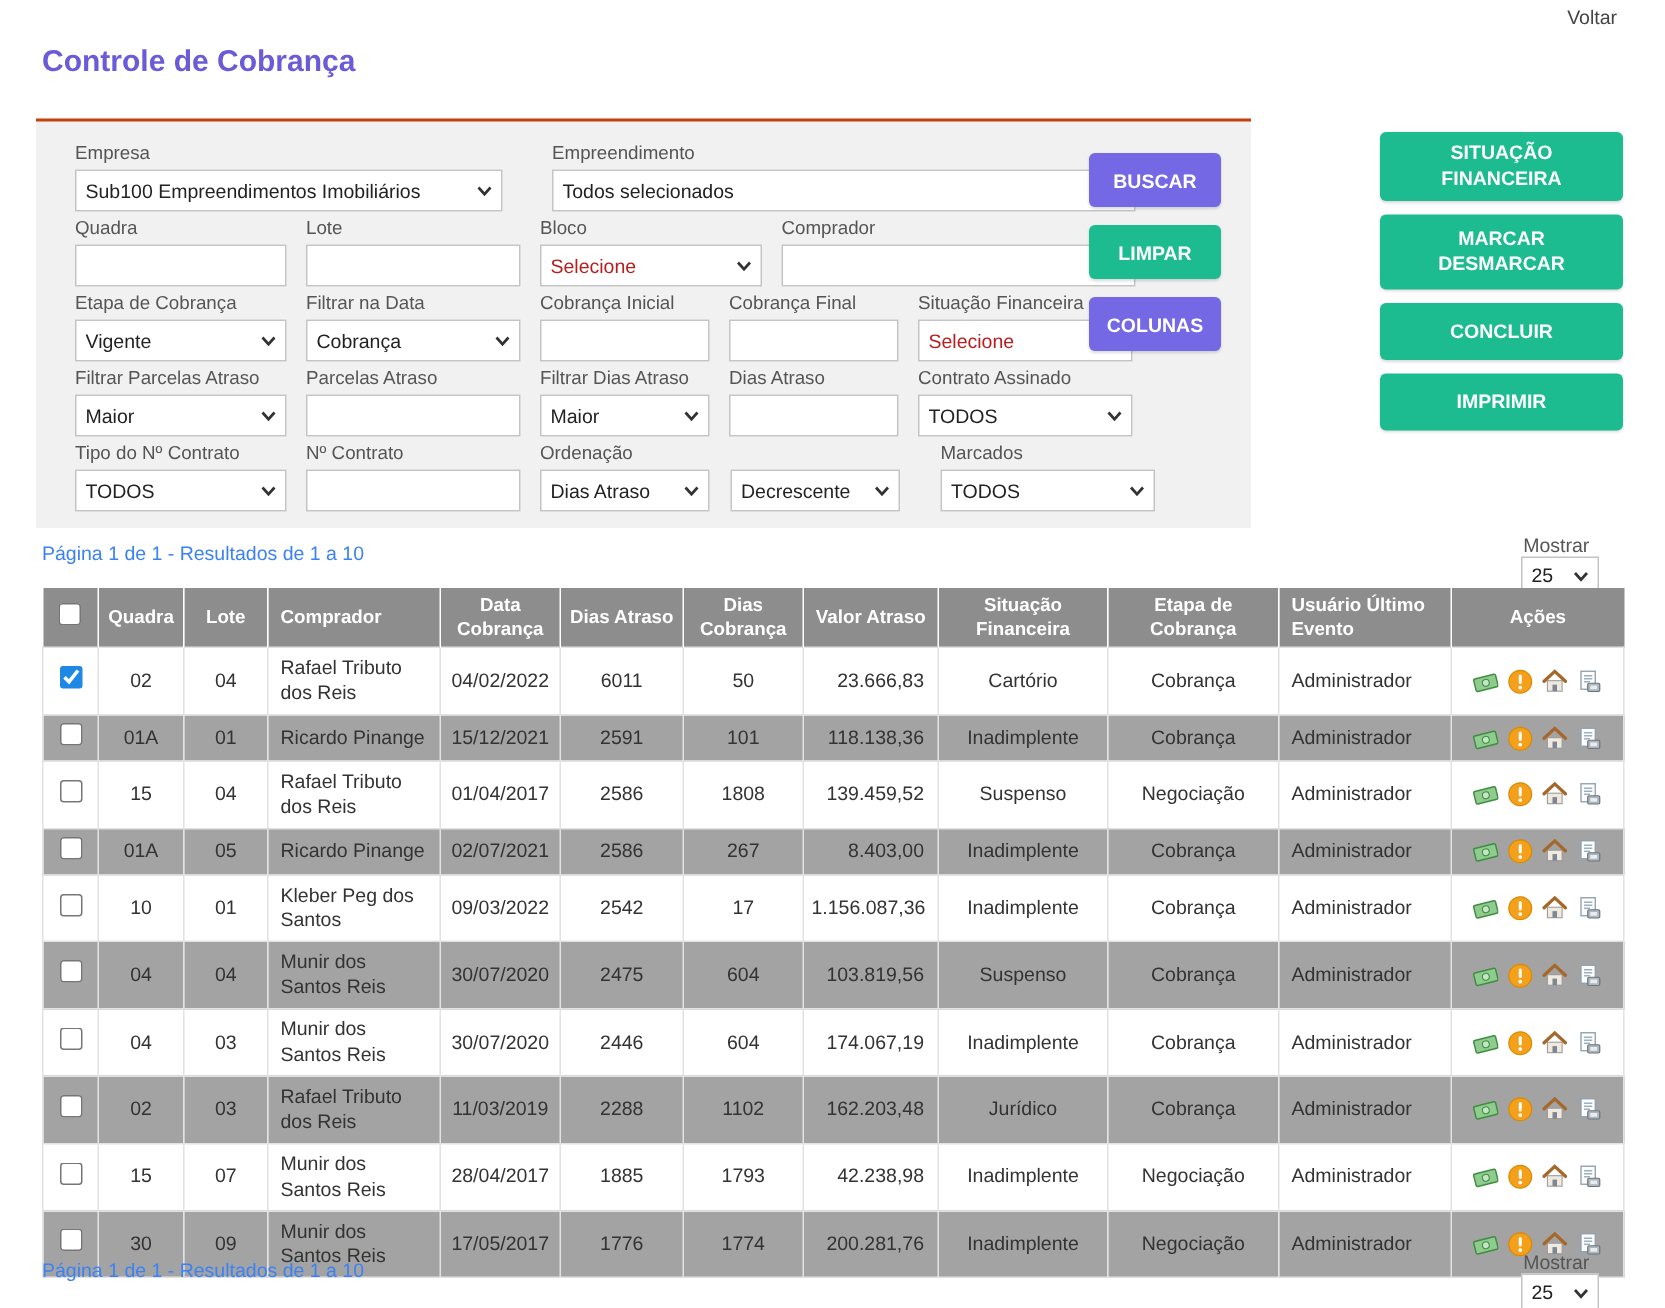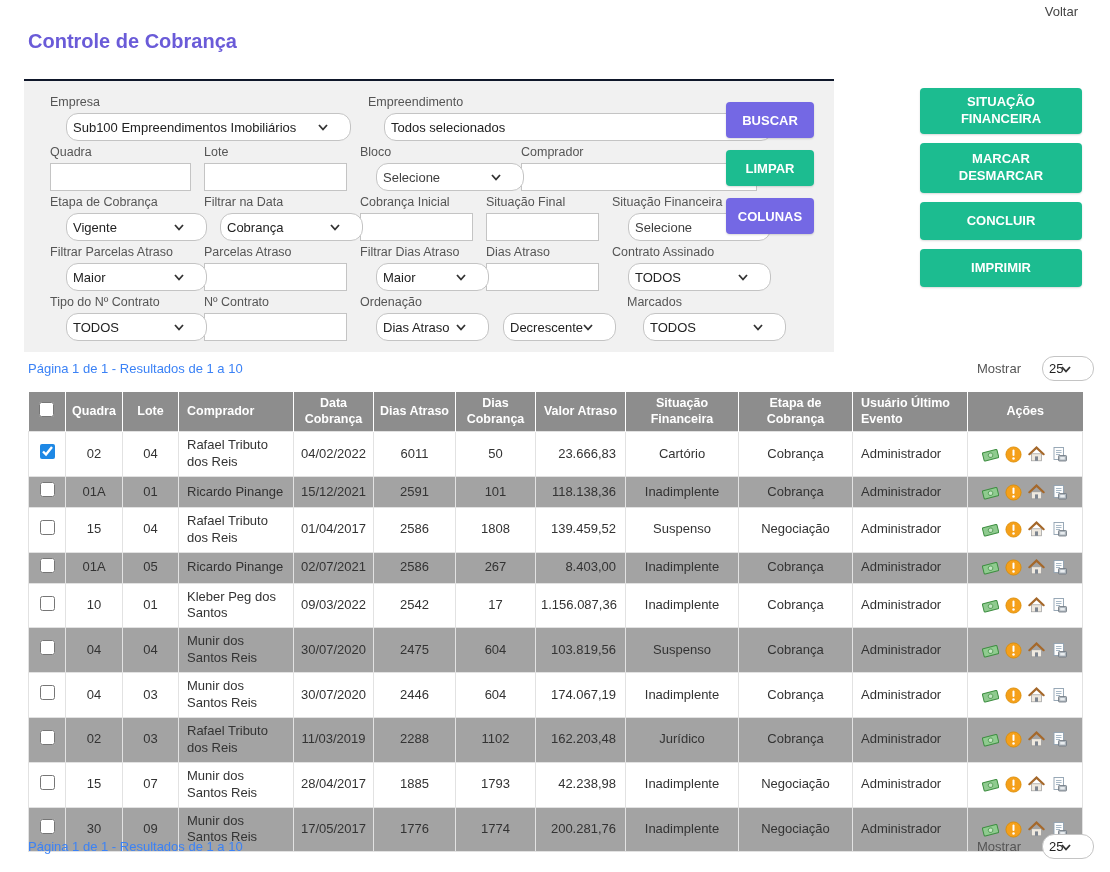--- a/index.html
+++ b/index.html
@@ -7,40 +7,40 @@
   .page {
     position:relative; width:1110px; height:872px; background:#fff;
     font-family:"Liberation Sans", sans-serif; color:#333; overflow:hidden;
   }
   .voltar { position:absolute; top:4px; right:32px; font-size:13px; color:#444; text-decoration:none; cursor:pointer; }
   .title { position:absolute; top:30px; left:28px; font-size:20px; font-weight:bold; color:#6a5bd8; }
 
   
   .panel {
     position:absolute; left:24px; top:79px; width:810px; height:273px;
-    background:#f1f1f1; border-top:2px solid #0f172a;
+    background:#f1f1f1; border-top:2px solid #c2410c;
   }
   .fields { position:absolute; left:26px; top:14px; width:735px; }
   .f-row { display:flex; margin-bottom:4px; }
   .field label { display:block; font-size:12.5px; color:#555; margin-bottom:3px; height:15px; white-space:nowrap; }
   .field { margin-right:13px; }
   .field:last-child { margin-right:0; }
   .w285{width:285px}.w389{width:389px; margin-left:20px}.w141{width:141px}.w143{width:143px}
   .w148{width:148px}.w236{width:236px}.w113{width:113px}
   .field input[type=text] {
     width:100%; height:28px; border:1px solid #c4c4c4; background:#fff;
     font-family:"Liberation Sans",sans-serif; font-size:13px; padding:0 8px; color:#333;
   }
   .selwrap { position:relative; width:100%; }
   .selwrap select {
     width:100%; height:28px; border:1px solid #c4c4c4; background:#fff; color:#222;
     font-family:"Liberation Sans",sans-serif; font-size:13px; padding:0 22px 0 6px;
-    appearance:none; -webkit-appearance:none; border-radius:12px;margin-left:16px;
-  }
-  .selwrap select.ph { color:#404040; }
+    appearance:none; -webkit-appearance:none; border-radius:0;
+  }
+  .selwrap select.ph { color:#b91c1c; }
   .selwrap .arrow { position:absolute; right:7px; top:11px; pointer-events:none; line-height:0; }
   .dualsel { display:flex; }
   .dualsel .selwrap:first-child { margin-right:14px; }
 
   .panel-btn {
     position:absolute; right:20px; width:88px; height:36px; border:none; border-radius:4px;
     color:#fff; font-family:"Liberation Sans",sans-serif; font-size:13px; font-weight:bold;
     cursor:pointer; box-shadow:0 1px 2px rgba(0,0,0,.15);
   }
   .btn-purple { background:#7468e4; }
@@ -54,21 +54,21 @@
     border-radius:4px; background:#1cbc90; color:#fff; font-family:"Liberation Sans",sans-serif;
     font-size:13px; font-weight:bold; line-height:1.3; text-align:center; cursor:pointer;
     margin-bottom:9px; box-shadow:0 1px 2px rgba(0,0,0,.15); padding:0 14px;
   }
   .h46{height:46px}.h50{height:50px}.h38{height:38px}
 
   
   .pagebar { position:absolute; left:28px; width:1054px; height:28px; }
   .pagebar.top { top:354px; } .pagebar.bottom { top:832px; }
   .pagebar .summary { position:absolute; left:0; right:0; top:7px; text-align:left; font-size:13px; color:#3b82f6; }
-  .mostrar { position:absolute; right:4px; top:2px; display:flex; align-items:center; }
+  .mostrar { position:absolute; right:16px; top:2px; display:flex; align-items:center;flex-direction:column; }
   .mostrar .mlabel { font-size:13px; color:#555; margin-right:5px; }
   .mostrar .selwrap { width:52px; }
   .mostrar select { height:25px; }
   .mostrar .arrow { top:10px; }
 
   
   table.grid { position:absolute; left:28px; top:392px; width:1054px; border-collapse:collapse; table-layout:fixed; }
   table.grid th {
     background:#8d8d8d; color:#fff; font-size:12.5px; font-weight:bold; text-align:center;
     padding:4px 4px; border-right:1px solid #fff; line-height:1.25; vertical-align:middle; height:34px;
@@ -143,21 +143,21 @@
           <label>Filtrar na Data</label>
           <div class="selwrap"><select><option>Cobrança</option></select><span class="arrow"><svg width="10" height="7">
                   <path d="M1 1 L5 5.5 L9 1" stroke="#333" stroke-width="1.8" fill="none"></path>
                 </svg></span></div>
         </div>
         <div class="field w113">
           <label>Cobrança Inicial</label>
           <input type="text" style="">
         </div>
         <div class="field w113">
-          <label>Situação Final</label>
+          <label>Cobrança Final</label>
           <input type="text" style="">
         </div>
         <div class="field w143">
           <label>Situação Financeira</label>
           <div class="selwrap"><select class="ph"><option>Selecione</option></select><span class="arrow"><svg width="10" height="7">
                   <path d="M1 1 L5 5.5 L9 1" stroke="#333" stroke-width="1.8" fill="none"></path>
                 </svg></span></div>
         </div>
       </div>
 

